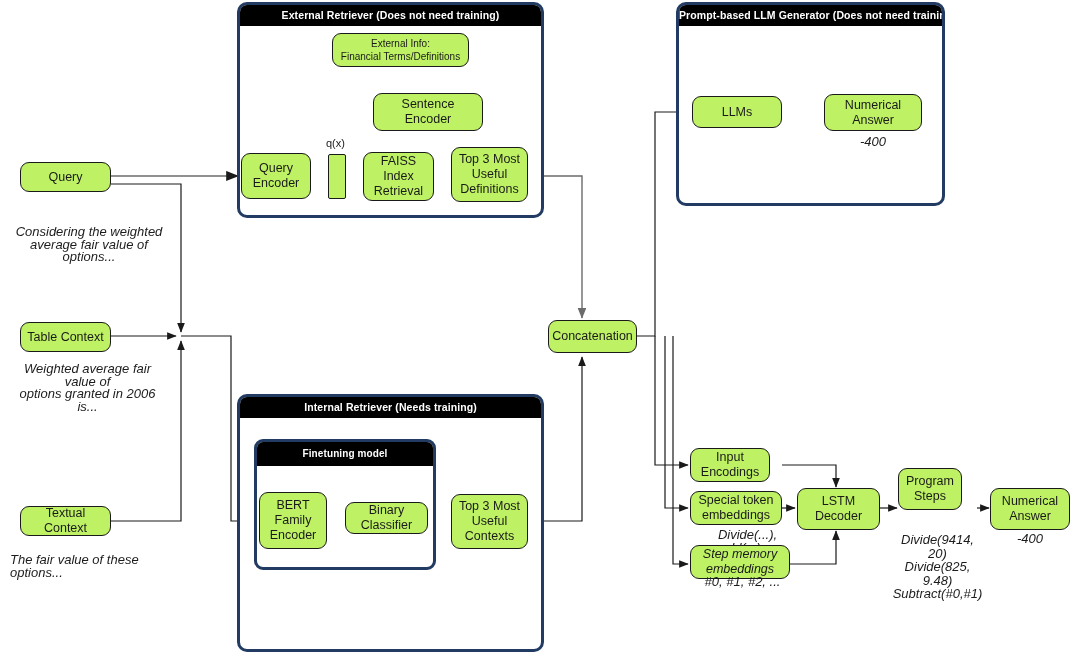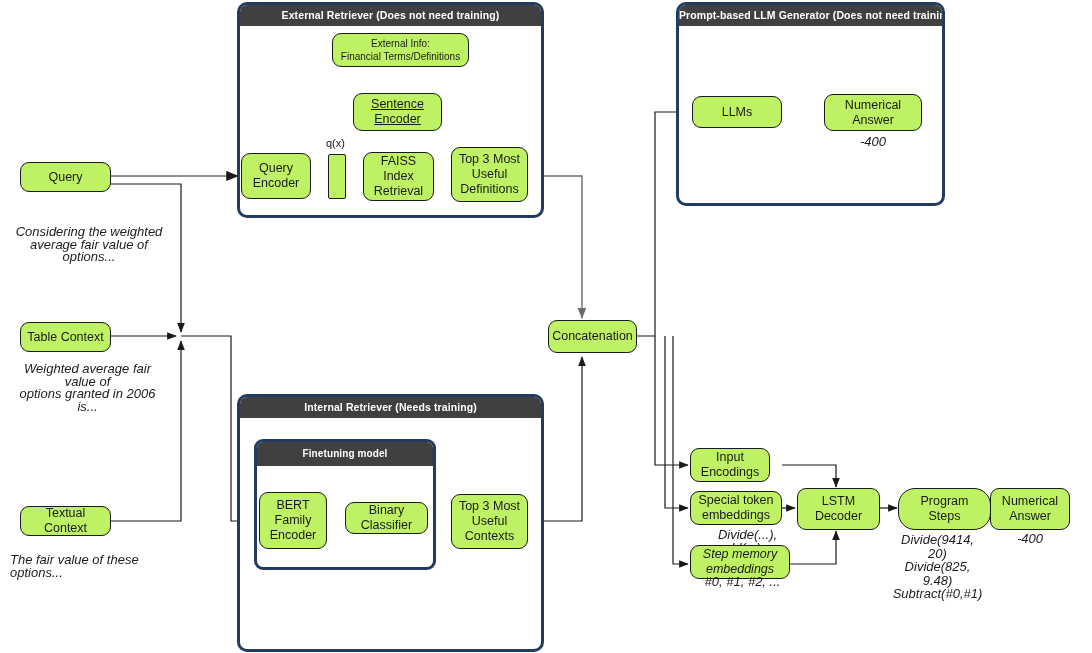--- a/index.html
+++ b/index.html
@@ -28,21 +28,21 @@
     box-sizing: border-box;
     background: #ffffff;
     border: 3px solid #213b63;
     border-radius: 10px;
     overflow: hidden;
   }
   .panel > .panel-header {
     position: absolute;
     left: 0; top: 0;
     width: 100%;
-    background: #404040;
+    background: #000000;
     color: #ffffff;
     font-weight: bold;
     font-size: 10.5px;
     line-height: 21px;
     height: 21px;
     text-align: center;
     letter-spacing: .1px;
     white-space: nowrap;
   }
   .panel.inner > .panel-header {
@@ -167,21 +167,21 @@
   </div>
   <div class="caption" style="left:10px; top:554px; width:175px;">The fair value of these options...</div>
 
   <div class="panel" style="left:237px; top:2px; width:307px; height:216px;">
     <div class="panel-header">External Retriever (Does not need training)</div>
   </div>
 
   <div class="node small" style="left:332px; top:33px; width:137px; height:34px; white-space:pre-line;">External Info:
 Financial Terms/Definitions</div>
 
-  <div class="node" style="left:353px; top:93px; width:89px; height:38px; white-space:pre-line;text-decoration:underline;">Sentence
+  <div class="node" style="left:373px; top:93px; width:110px; height:38px; white-space:pre-line;">Sentence
 Encoder</div>
 
   <div class="node" style="left:241px; top:153px; width:70px; height:46px; white-space:pre-line;">Query
 Encoder</div>
 
   <div class="label-qx" style="left:326px; top:137px;">q(x)</div>
   <div class="node tiny-bar" style="left:328px; top:154px; width:18px; height:45px;"></div>
 
   <div class="node" style="left:363px; top:152px; width:71px; height:49px; white-space:pre-line;">FAISS
 Index
@@ -234,21 +234,21 @@
 embeddings</div>
   <div class="caption center" style="left:690px; top:529px; width:115px;">Divide(...), add(...),...</div>
 
   <div class="node" style="left:690px; top:545px; width:100px; height:34px; white-space:pre-line;font-style:italic;">Step memory
 embeddings</div>
   <div class="caption center" style="left:690px; top:576px; width:105px;">#0, #1, #2, ...</div>
 
   <div class="node" style="left:797px; top:488px; width:83px; height:42px; white-space:pre-line;">LSTM
 Decoder</div>
 
-  <div class="node" style="left:898px; top:488px; width:93px; height:42px; white-space:pre-line;border-radius:17px;">Program
+  <div class="node" style="left:898px; top:468px; width:64px; height:42px; white-space:pre-line;">Program
 Steps</div>
   <div class="caption center" style="left:890px; top:533px; width:95px; line-height:13.5px;">Divide(9414, 20)
 Divide(825, 9.48)
 Subtract(#0,#1)</div>
 
   <div class="node" style="left:990px; top:488px; width:80px; height:42px; white-space:pre-line;">Numerical
 Answer</div>
   <div class="caption center" style="left:990px; top:533px; width:80px;">-400</div>
 
 </div>

